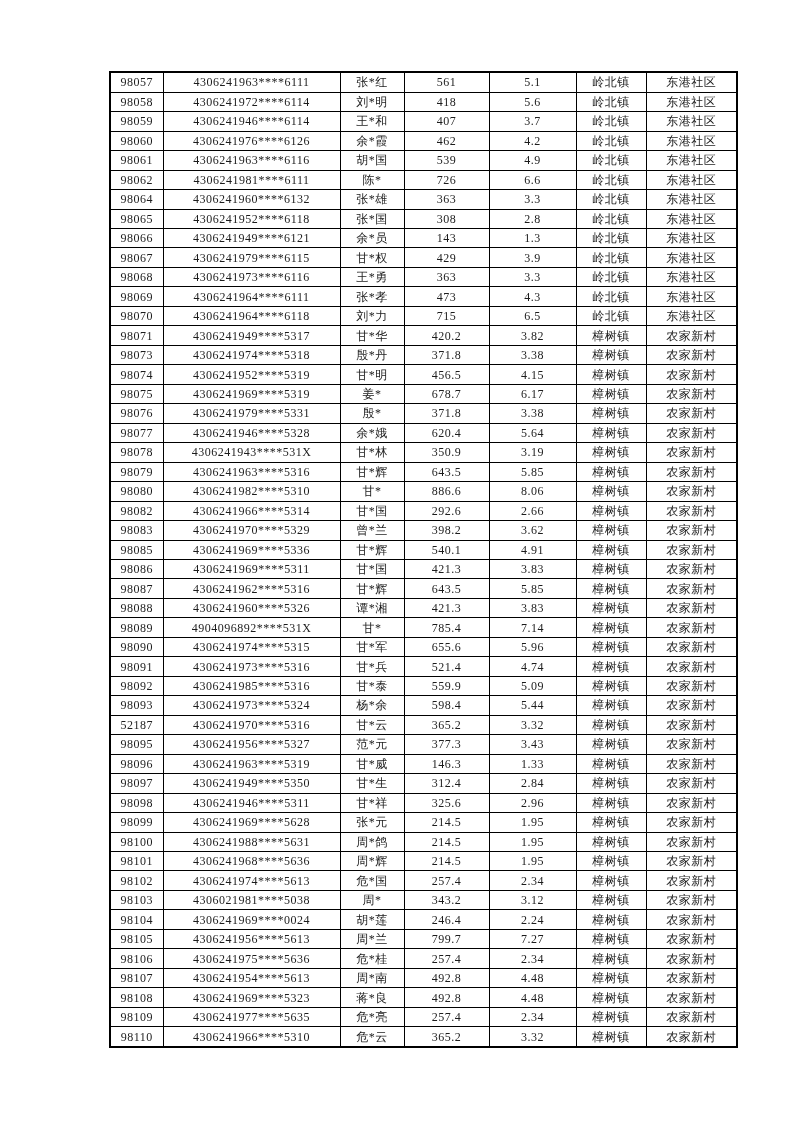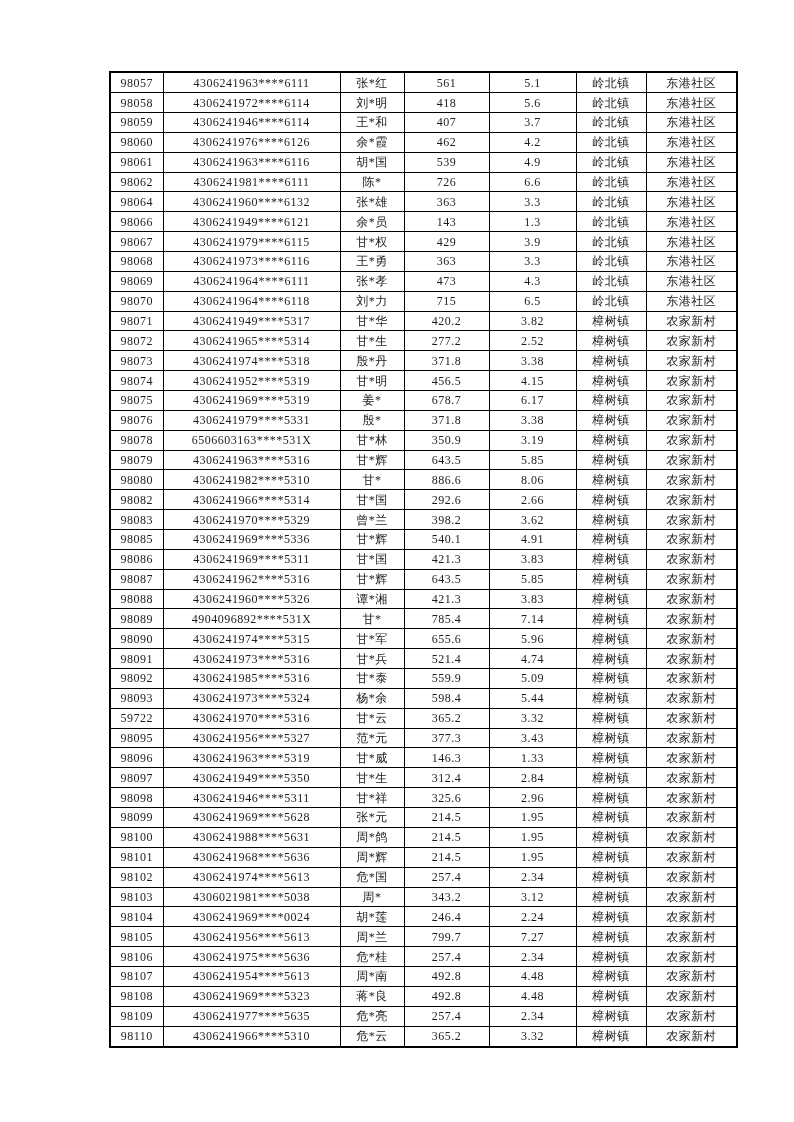--- a/index.html
+++ b/index.html
@@ -116,20 +116,29 @@
         <tr>
           <td>98064</td>
           <td>4306241960****6132</td>
           <td>张*雄</td>
           <td>363</td>
           <td>3.3</td>
           <td>岭北镇</td>
           <td>东港社区</td>
         </tr>
         <tr>
+          <td>98065</td>
+          <td>4306241952****6118</td>
+          <td>张*国</td>
+          <td>308</td>
+          <td>2.8</td>
+          <td>岭北镇</td>
+          <td>东港社区</td>
+        </tr>
+        <tr>
           <td>98066</td>
           <td>4306241949****6121</td>
           <td>余*员</td>
           <td>143</td>
           <td>1.3</td>
           <td>岭北镇</td>
           <td>东港社区</td>
         </tr>
         <tr>
           <td>98067</td>
@@ -170,29 +179,20 @@
         <tr>
           <td>98071</td>
           <td>4306241949****5317</td>
           <td>甘*华</td>
           <td>420.2</td>
           <td>3.82</td>
           <td>樟树镇</td>
           <td>农家新村</td>
         </tr>
         <tr>
-          <td>98072</td>
-          <td>4306241965****5314</td>
-          <td>甘*生</td>
-          <td>277.2</td>
-          <td>2.52</td>
-          <td>樟树镇</td>
-          <td>农家新村</td>
-        </tr>
-        <tr>
           <td>98073</td>
           <td>4306241974****5318</td>
           <td>殷*丹</td>
           <td>371.8</td>
           <td>3.38</td>
           <td>樟树镇</td>
           <td>农家新村</td>
         </tr>
         <tr>
           <td>98074</td>
@@ -215,22 +215,31 @@
         <tr>
           <td>98076</td>
           <td>4306241979****5331</td>
           <td>殷*</td>
           <td>371.8</td>
           <td>3.38</td>
           <td>樟树镇</td>
           <td>农家新村</td>
         </tr>
         <tr>
+          <td>98077</td>
+          <td>4306241946****5328</td>
+          <td>余*娥</td>
+          <td>620.4</td>
+          <td>5.64</td>
+          <td>樟树镇</td>
+          <td>农家新村</td>
+        </tr>
+        <tr>
           <td>98078</td>
-          <td>6506603163****531X</td>
+          <td>4306241943****531X</td>
           <td>甘*林</td>
           <td>350.9</td>
           <td>3.19</td>
           <td>樟树镇</td>
           <td>农家新村</td>
         </tr>
         <tr>
           <td>98079</td>
           <td>4306241963****5316</td>
           <td>甘*辉</td>
@@ -341,21 +350,21 @@
         <tr>
           <td>98093</td>
           <td>4306241973****5324</td>
           <td>杨*余</td>
           <td>598.4</td>
           <td>5.44</td>
           <td>樟树镇</td>
           <td>农家新村</td>
         </tr>
         <tr>
-          <td>59722</td>
+          <td>52187</td>
           <td>4306241970****5316</td>
           <td>甘*云</td>
           <td>365.2</td>
           <td>3.32</td>
           <td>樟树镇</td>
           <td>农家新村</td>
         </tr>
         <tr>
           <td>98095</td>
           <td>4306241956****5327</td>

